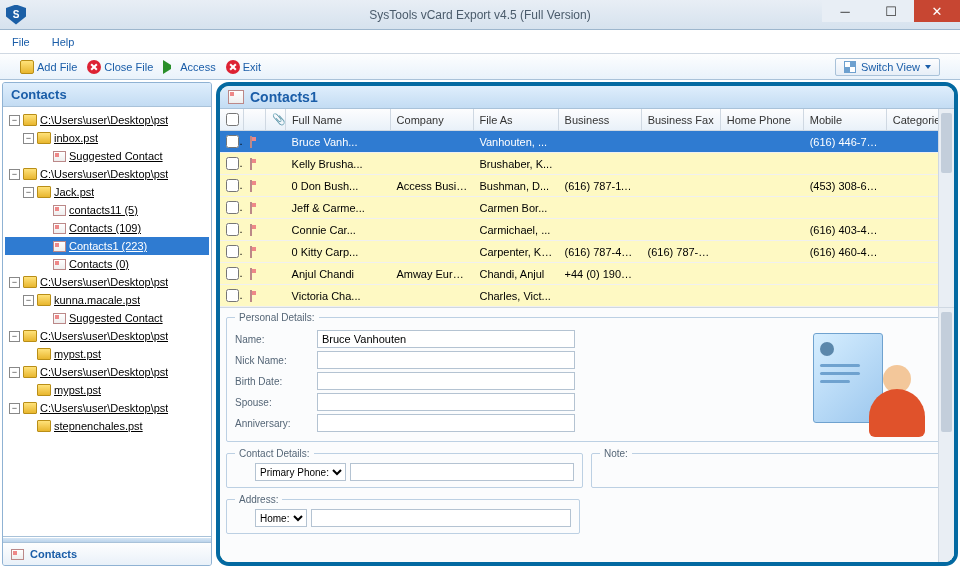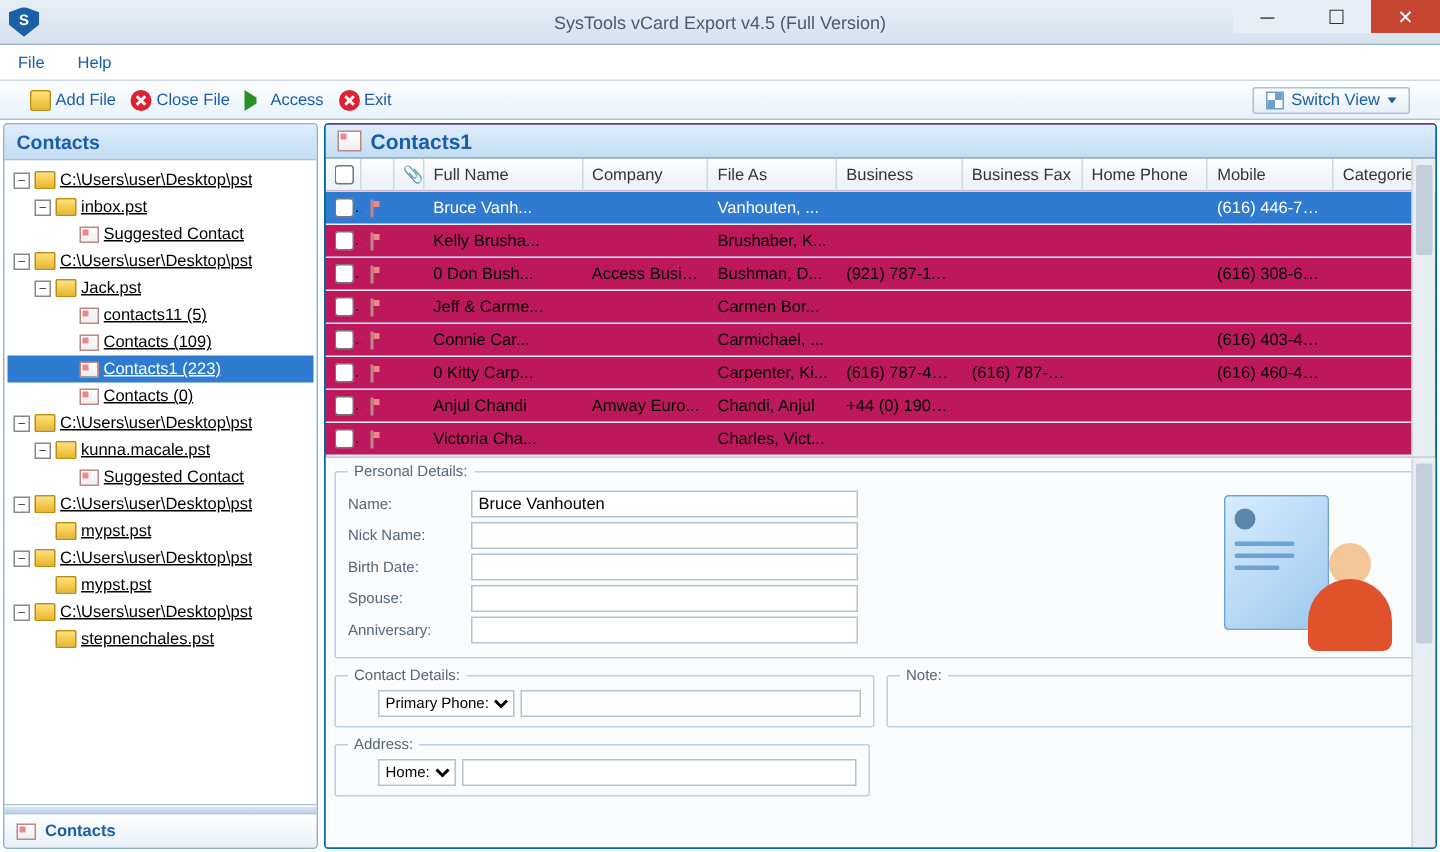--- a/index.html
+++ b/index.html
@@ -40,21 +40,21 @@
 .tfold{width:14px;height:12px;background:linear-gradient(#ffe27a,#e8b62e);border:1px solid #b98e17;border-radius:1px;}
 .tcard{width:13px;height:11px;background:linear-gradient(#fff,#eee);border:1px solid #b88;position:relative;}
 .tcard::after{content:"";position:absolute;left:1px;top:1px;width:4px;height:4px;background:#e88;}
 .tnode.sel{background:#2f7bd1;color:#fff;}
 .tnode .lbl{overflow:hidden;text-overflow:ellipsis;text-decoration:underline;}
 .ind1{padding-left:18px;} .ind2{padding-left:34px;}
 .leftfoot{border-top:1px solid #a9c2d9;}
 .leftfoot .sep{height:6px;background:linear-gradient(#d6e6f5,#bcd4eb);border-top:1px solid #fff;border-bottom:1px solid #a9c2d9;}
 .leftfoot .btn{display:flex;align-items:center;gap:6px;padding:5px 8px;background:linear-gradient(#fefefe,#e9f1f9);color:#1a5da8;font-weight:bold;}
 
-.rightpane { flex:1; display:flex; flex-direction:column; border:1px solid #0369a1; border-radius:3px; overflow:hidden; background:#be185d;}
+.rightpane { flex:1; display:flex; flex-direction:column; border:4px solid #0369a1; border-radius:13px; overflow:hidden; background:#fef9c3;}
 .rhdr { background:linear-gradient(#dfeefc,#c3dcf3); display:flex; align-items:center; gap:6px; padding:3px 8px; border-bottom:1px solid #a9c2d9;}
 .rhdr .tcard{width:16px;height:14px;}
 .rhdr .t{color:#1a5da8;font-weight:bold;font-size:14px;}
 
 .grid { border-bottom:1px solid #cfd8e2; overflow:hidden;}
 .gridhead{display:flex;background:linear-gradient(#fdfdfe,#e9f1f9);border-bottom:1px solid #cfd8e2;height:22px;}
 .gh{border-right:1px solid #cfd8e2;padding:3px 6px;color:#333;display:flex;align-items:center;}
 .gridbody{max-height:178px;overflow:hidden;}
 .grow{display:flex;height:22px;align-items:center;border-bottom:1px solid #f0f0f0;}
 .grow.sel{background:#2f7bd1;color:#fff;}
@@ -286,24 +286,24 @@
             <div class="gc col-mob"></div>
             <div class="gc col-cat"></div>
           </div>
           <div class="grow">
             <div class="gc col-chk chk"><input type="checkbox" style=""></div>
             <div class="gc col-ic"><span class="tcard"></span></div>
             <div class="gc col-clip"></div>
             <div class="gc col-name">0 Don Bush...</div>
             <div class="gc col-comp">Access Busin...</div>
             <div class="gc col-file">Bushman, D...</div>
-            <div class="gc col-bus">(921) 787-1142</div>
-            <div class="gc col-fax"></div>
-            <div class="gc col-home"></div>
-            <div class="gc col-mob">(616) 308-6476</div>
+            <div class="gc col-bus">(616) 787-1142</div>
+            <div class="gc col-fax"></div>
+            <div class="gc col-home"></div>
+            <div class="gc col-mob">(453) 308-6476</div>
             <div class="gc col-cat"></div>
           </div>
           <div class="grow">
             <div class="gc col-chk chk"><input type="checkbox" style=""></div>
             <div class="gc col-ic"><span class="tcard"></span></div>
             <div class="gc col-clip"></div>
             <div class="gc col-name">Jeff &amp; Carme...</div>
             <div class="gc col-comp"></div>
             <div class="gc col-file">Carmen Bor...</div>
             <div class="gc col-bus"></div>

